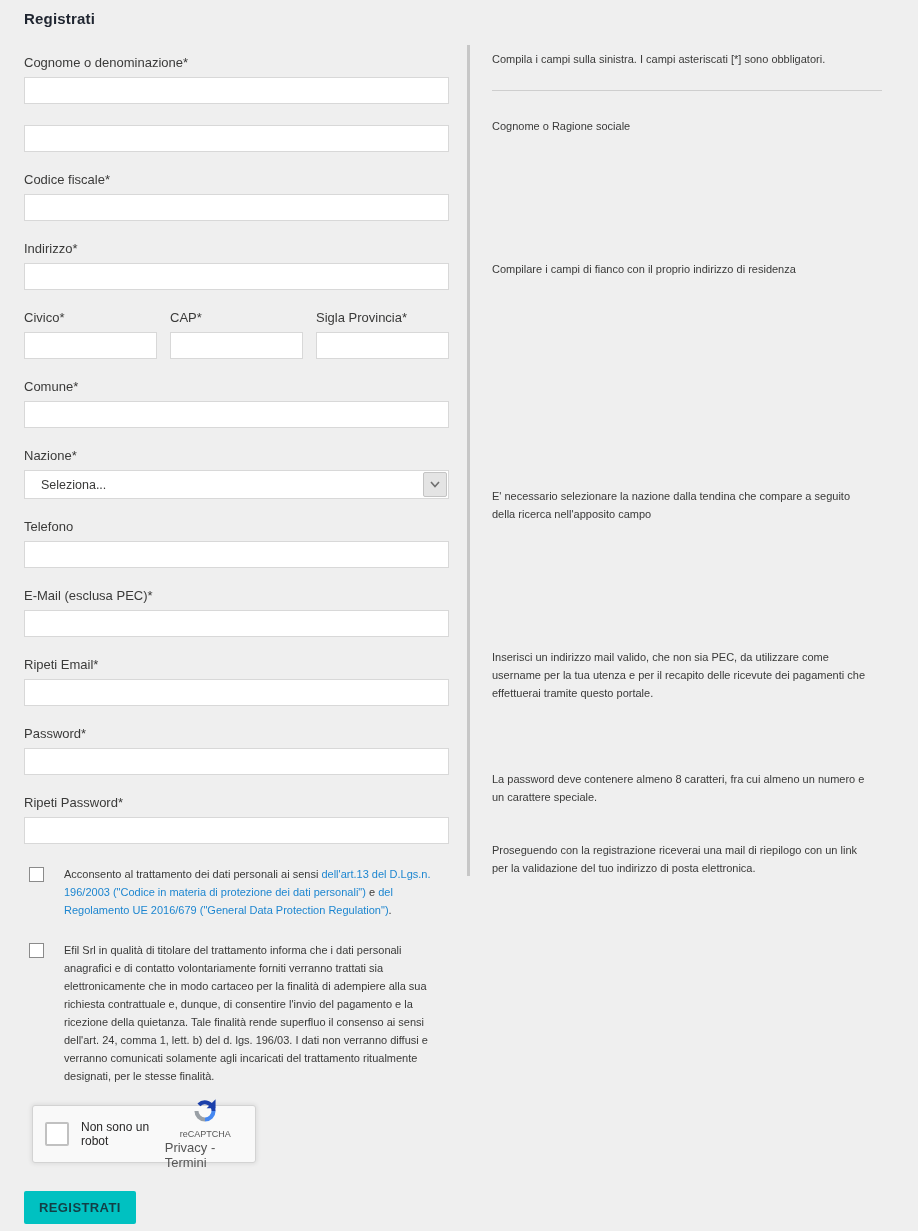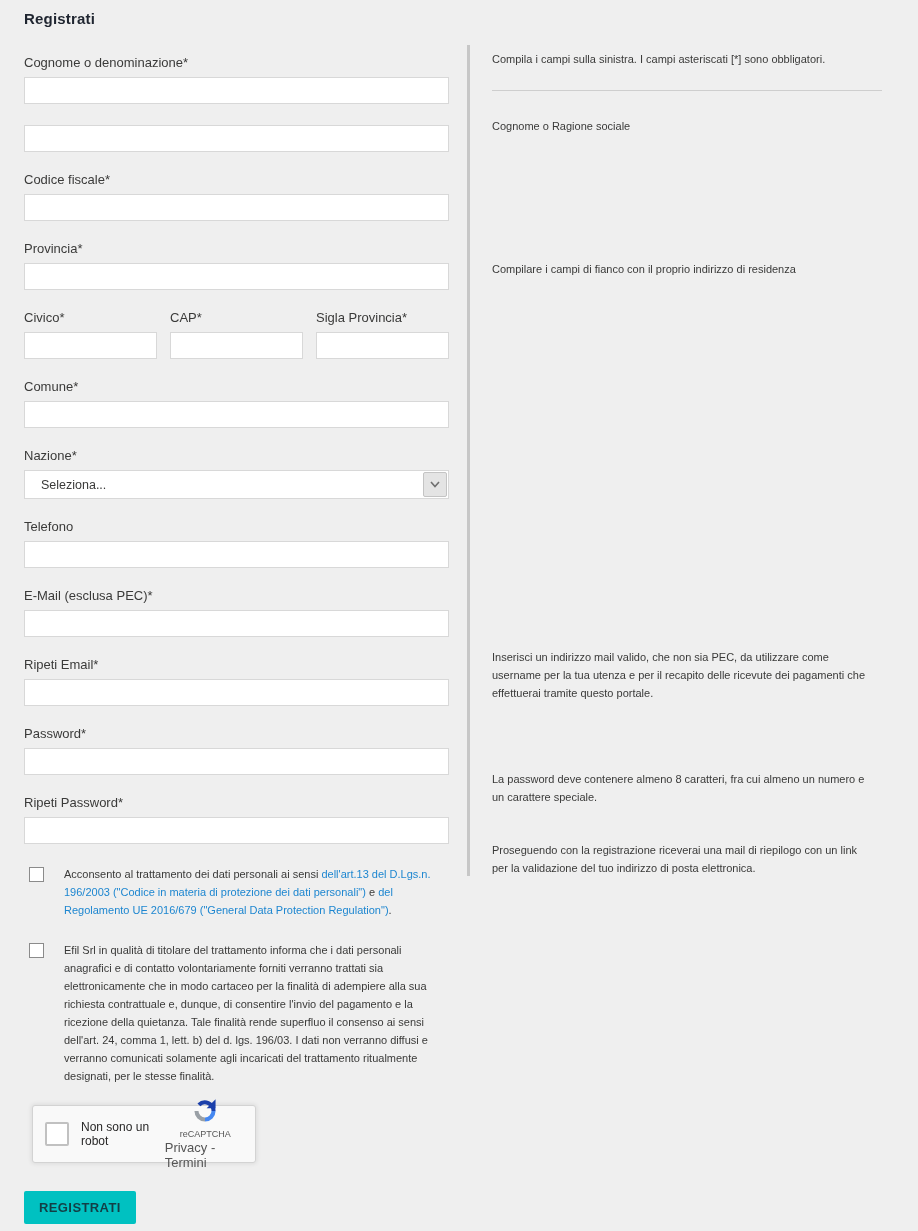--- a/index.html
+++ b/index.html
@@ -117,21 +117,21 @@
     <div class="group">
       <input class="inp" type="text" value="" style="">
     </div>
 
     <div class="group">
       <label class="lbl">Codice fiscale*</label>
       <input class="inp" type="text" value="" style="">
     </div>
 
     <div class="group">
-      <label class="lbl">Provincia*</label>
+      <label class="lbl">Indirizzo*</label>
       <input class="inp" type="text" value="" style="">
     </div>
 
     <div class="row3">
       <div class="group">
         <label class="lbl">Civico*</label>
         <input class="inp" type="text" value="" style="">
       </div>
       <div class="group">
         <label class="lbl">CAP*</label>
@@ -216,17 +216,18 @@
 
     <button class="btn">REGISTRATI</button>
   </div>
 
   <div class="vdivider"></div>
 
   <div class="help-intro">Compila i campi sulla sinistra. I campi asteriscati [*] sono obbligatori.</div>
   <div class="help-hr"></div>
   <div class="help-note" style="top:117px">Cognome o Ragione sociale</div>
   <div class="help-note" style="top:260px">Compilare i campi di fianco con il proprio indirizzo di residenza</div>
+  <div class="help-note" style="top:487px">E' necessario selezionare la nazione dalla tendina che compare a seguito della ricerca nell'apposito campo</div>
   <div class="help-note" style="top:648px">Inserisci un indirizzo mail valido, che non sia PEC, da utilizzare come username per la tua utenza e per il recapito delle ricevute dei pagamenti che effettuerai tramite questo portale.</div>
   <div class="help-note" style="top:770px">La password deve contenere almeno 8 caratteri, fra cui almeno un numero e un carattere speciale.</div>
   <div class="help-note" style="top:841px">Proseguendo con la registrazione riceverai una mail di riepilogo con un link per la validazione del tuo indirizzo di posta elettronica.</div>
 
 </div>
 
 </body></html>

